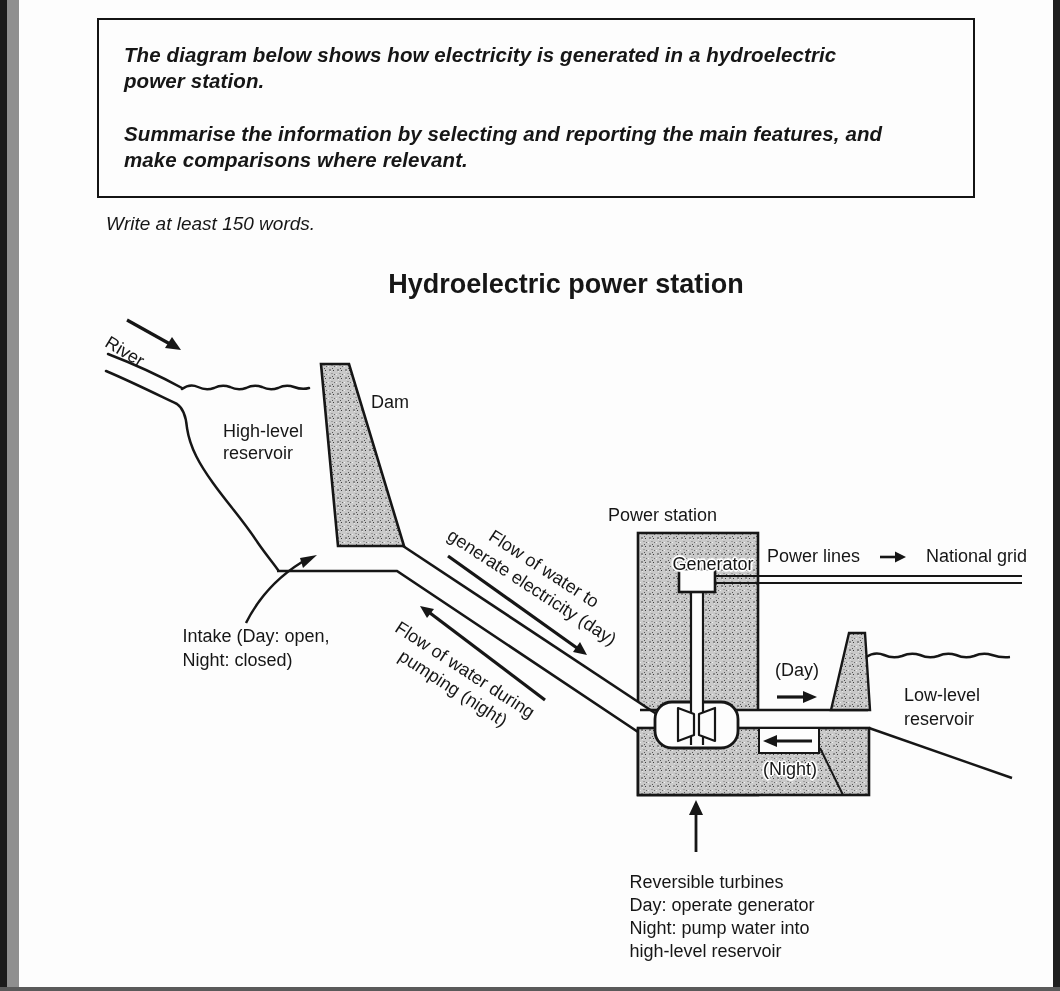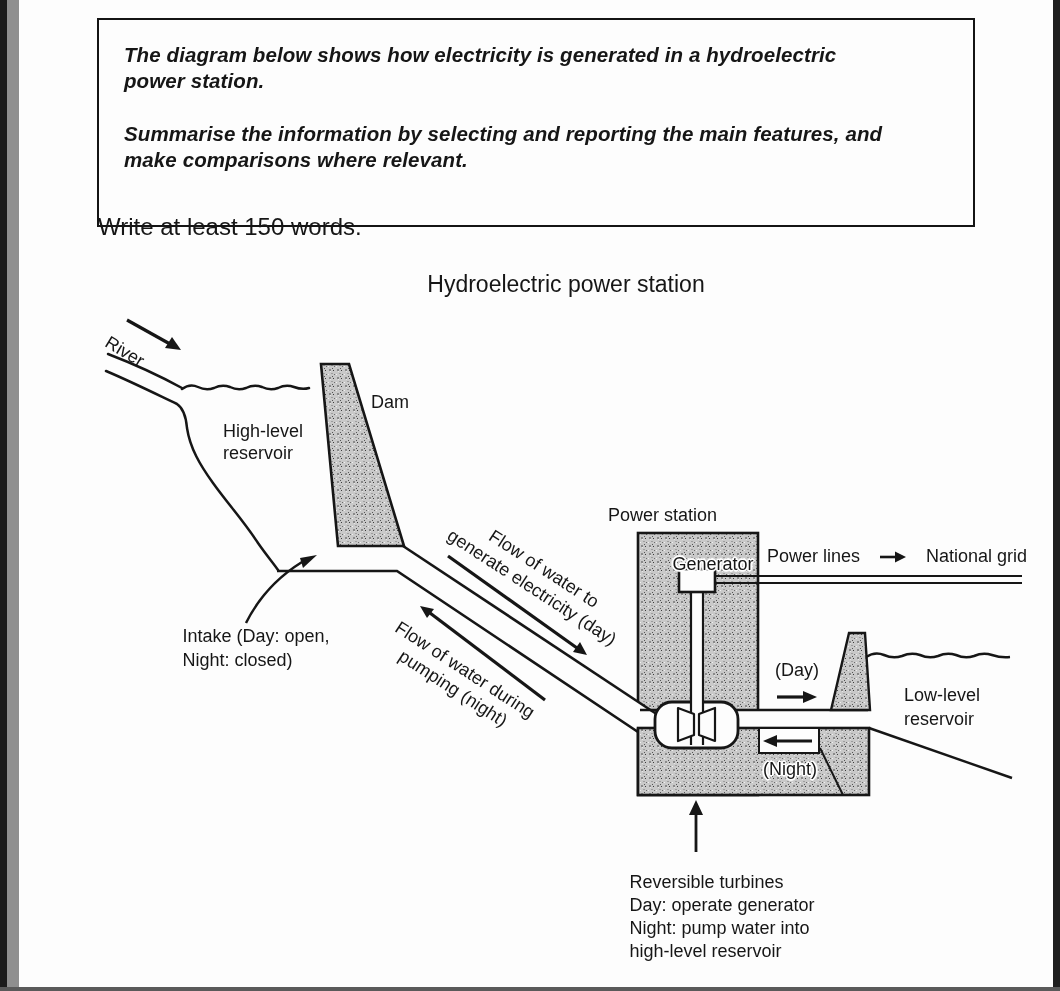--- a/index.html
+++ b/index.html
@@ -9,35 +9,35 @@
   }
   
   .bar{position:absolute;top:0;height:991px;}
   .bar.left-black{left:0;width:7px;background:#1b1b1b;}
   .bar.left-gray{left:7px;width:12px;background:#8f8f8f;}
   .bar.right-black{right:0;width:7px;background:#1f1f1f;}
   .bar.bottom{left:0;right:0;top:auto;bottom:0;height:4px;width:1060px;background:#5a5a5a;}
 
   
   .task-box{
-    position:absolute;left:97px;top:18px;width:878px;height:209px;
+    position:absolute;left:97px;top:18px;width:878px;height:180px;
     border:2px solid #141414;box-sizing:border-box;background:#fdfdfd;
     padding:22px 25px 0 25px;
   }
   .task-line{
     font-size:20.5px;font-weight:bold;font-style:italic;line-height:26px;
     letter-spacing:0.1px;white-space:nowrap;
   }
   .task-p2{margin-top:27px;}
-  .write-note{position:absolute;left:98px;top:213px;font-size:24px;}
+  .write-note{position:absolute;left:106px;top:213px;font-size:19px;font-style:italic;}
 
   
   .lbl{position:absolute;font-size:18px;line-height:21px;white-space:nowrap;}
   .ctr{transform:translateX(-50%);}
-  .title{left:566px;top:274px;font-size:23px;font-weight:normal;transform:translateX(-50%);}
+  .title{left:566px;top:274px;font-size:27px;font-weight:bold;transform:translateX(-50%);}
   .halo{text-shadow:-1px -1px 0 #fff,1px -1px 0 #fff,-1px 1px 0 #fff,1px 1px 0 #fff,
         -2px 0 1px #fff,2px 0 1px #fff,0 -2px 1px #fff,0 2px 1px #fff;}
   .rot-river{left:112px;top:332px;transform:rotate(31deg);transform-origin:0 0;}
   .rot-flow{position:absolute;text-align:center;line-height:22px;font-size:18px;white-space:nowrap;}
   .flow-day{left:538px;top:578px;transform:translate(-50%,-50%) rotate(33deg);}
   .flow-night{left:459px;top:679px;transform:translate(-50%,-50%) rotate(33deg);}
   .powerlines-row{display:flex;align-items:center;gap:19px;}
   .note{line-height:23px;}
   svg.canvas{position:absolute;left:0;top:0;}
 </style>

